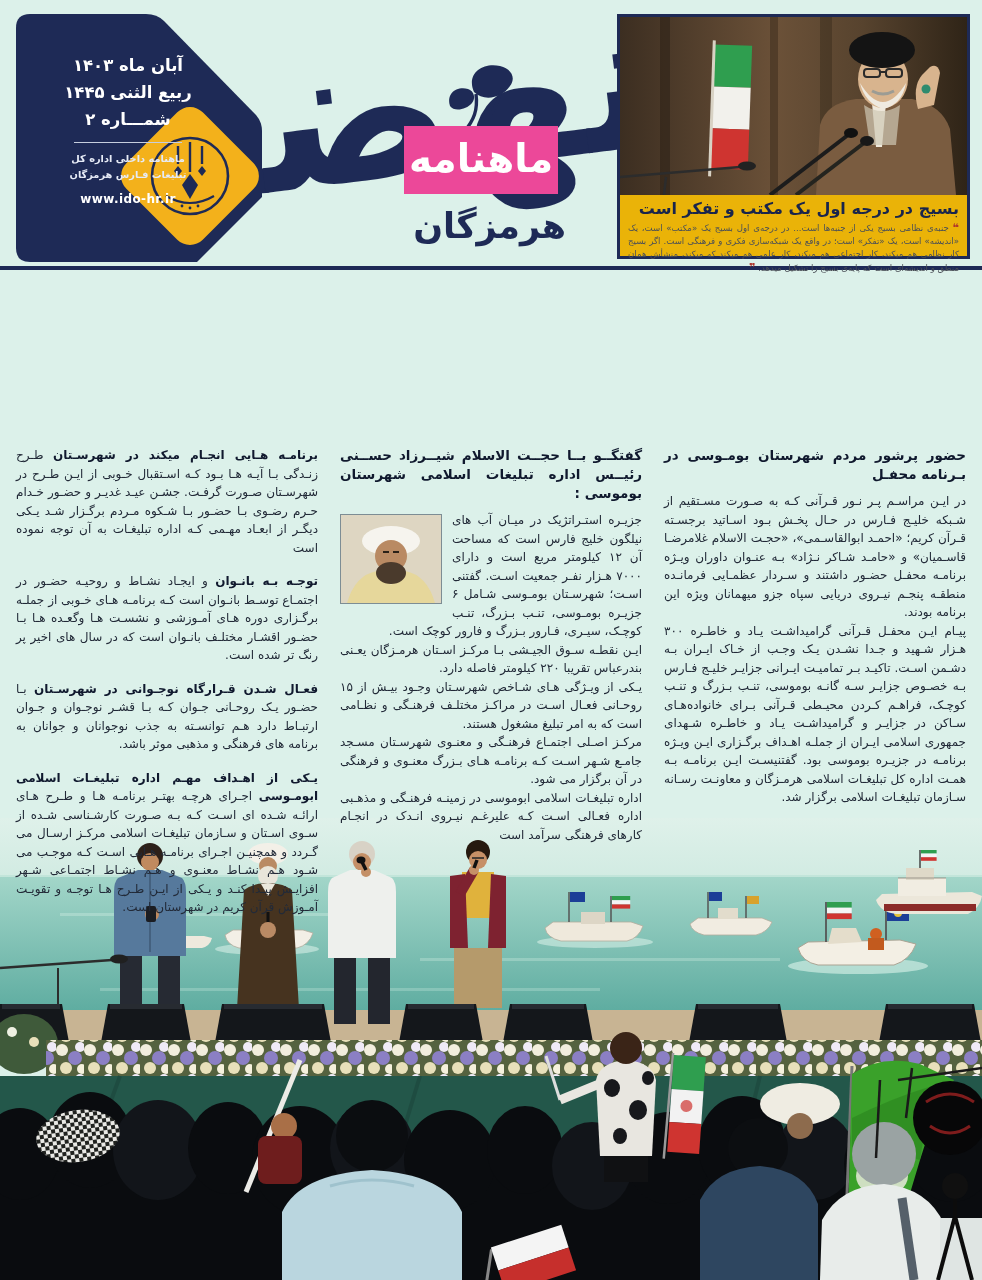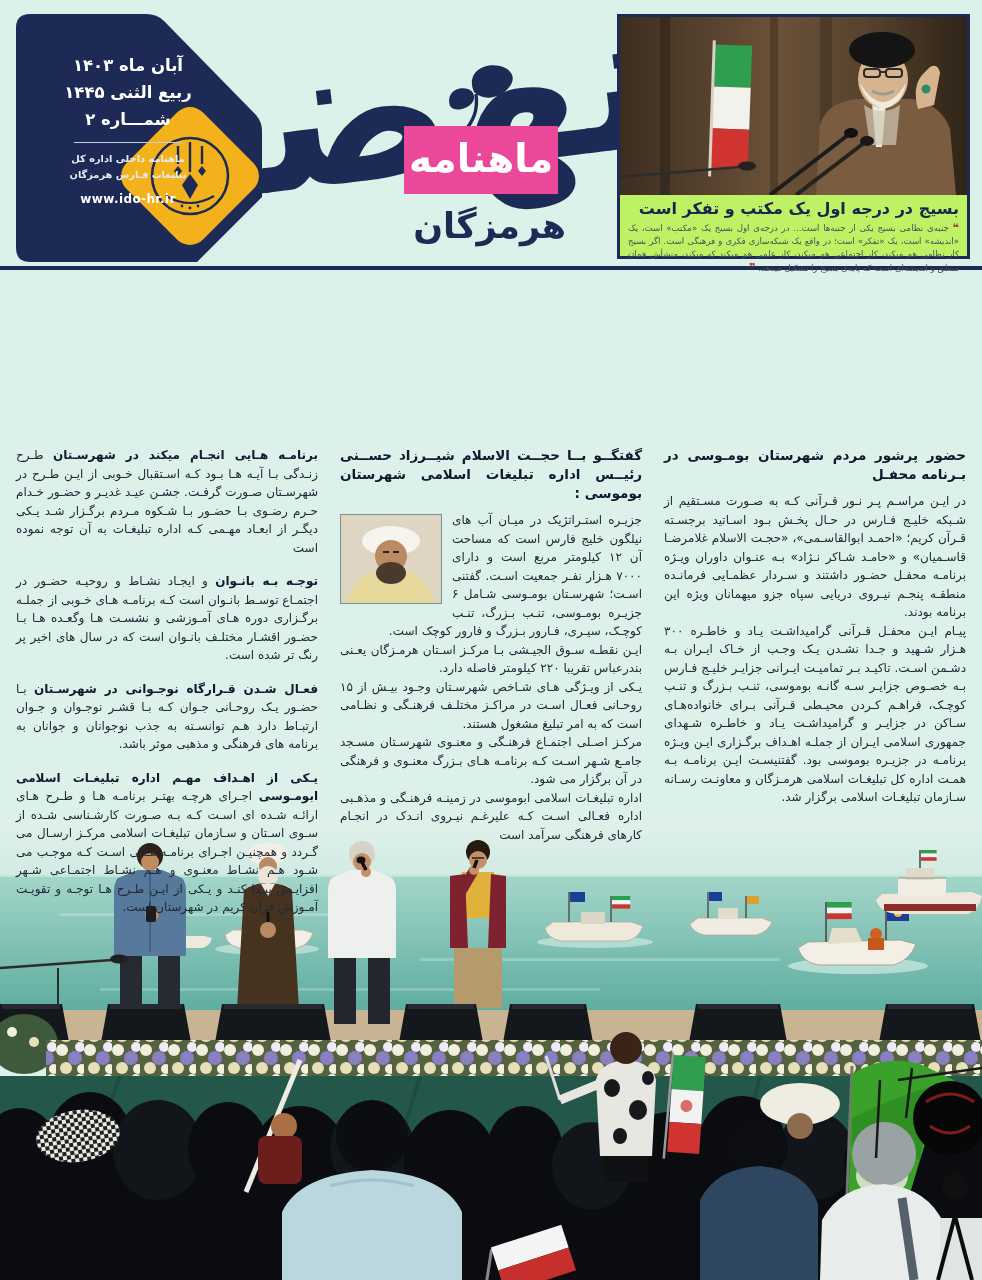--- a/index.html
+++ b/index.html
@@ -19,21 +19,21 @@
   .mast-dates .site{direction:ltr;font-size:12px;font-weight:bold;color:#ffffff;margin-top:9px;letter-spacing:.4px;}
   .flower-svg{position:absolute;left:440px;top:62px;z-index:3;}
   .title-box{position:absolute;left:404px;top:126px;width:154px;height:68px;background:#ec4899;z-index:4;
         color:#fff;font-size:39px;font-weight:bold;text-align:center;line-height:66px;direction:rtl;}
   .title-sub{position:absolute;left:394px;top:196px;width:172px;z-index:4;direction:rtl;
         font-size:35px;font-weight:bold;color:#1e2a56;line-height:60px;
         text-shadow:2px 0 #dcf1ea,-2px 0 #dcf1ea,0 2px #dcf1ea,0 -2px #dcf1ea;}
   .header-rule{position:absolute;left:0;top:266px;width:982px;height:3.5px;background:#1e2a56;z-index:5;}
   
   .top-photo-box{position:absolute;left:617px;top:14px;width:353px;height:245px;z-index:6;
-        border:3px solid #1e2a56;background:#bef264;box-sizing:border-box;}
+        border:3px solid #1e2a56;background:#eab308;box-sizing:border-box;}
   .top-photo-box svg{display:block;}
   .cap{padding:3px 8px 2px 8px;direction:rtl;}
   .cap-headline{font-size:16px;font-weight:bold;color:#19254c;line-height:21px;text-align:right;}
   .cap-quote{font-size:8.6px;color:#4a4f57;line-height:13px;text-align:justify;margin-top:2px;}
   .qmark{color:#b0372c;font-weight:bold;font-size:11px;}
   
   .headline{position:absolute;left:0;top:274px;width:982px;text-align:center;direction:rtl;z-index:4;color:#141d3a;}
   .headline .h1{font-size:64px;font-weight:bold;line-height:90px;-webkit-text-stroke:2px #141d3a;}
   .headline .h2{font-size:36px;font-weight:bold;line-height:52px;-webkit-text-stroke:1px #141d3a;}
   

